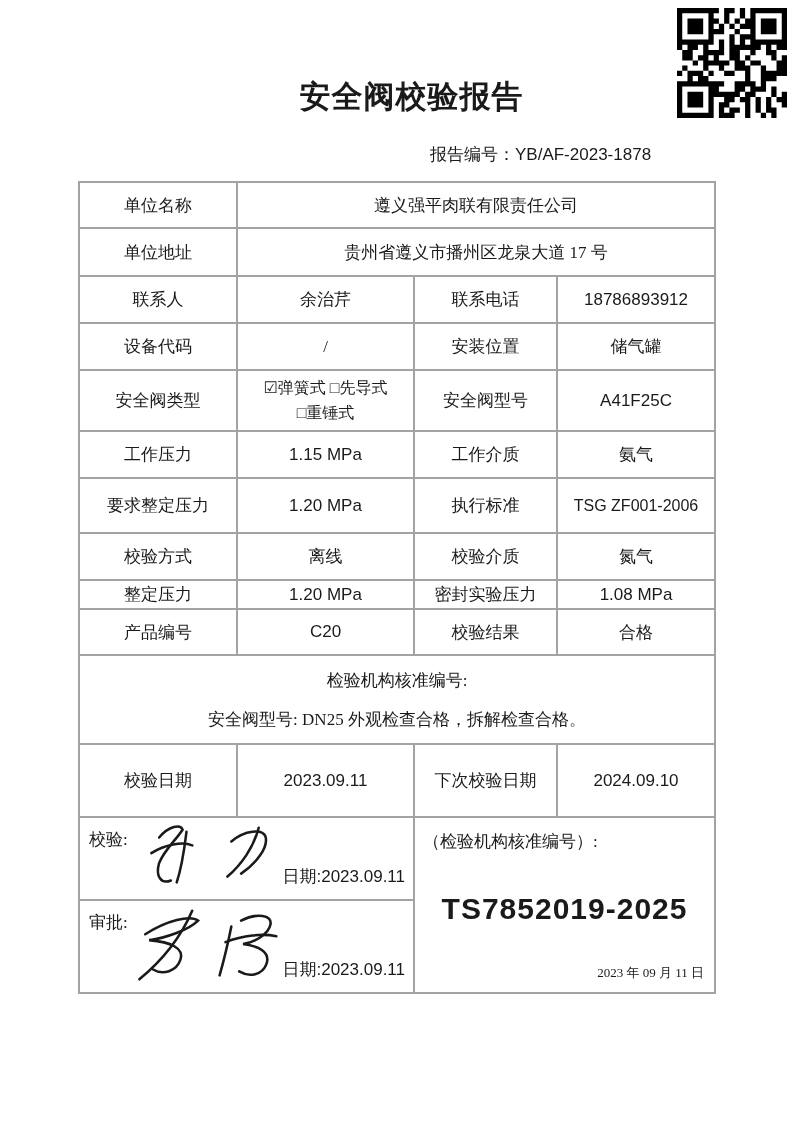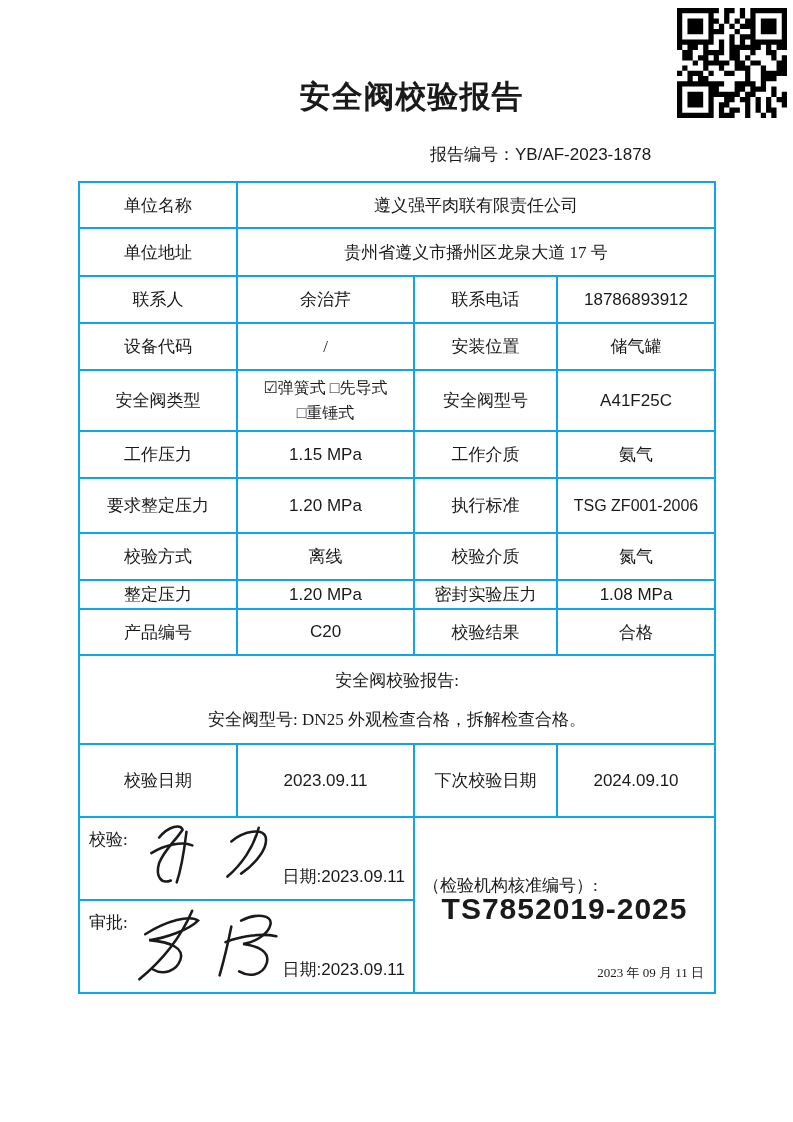--- a/index.html
+++ b/index.html
@@ -19,42 +19,42 @@
     position:absolute;top:143px;left:430px;font-size:17px;white-space:nowrap;
   }
   .num{font-family:"Liberation Sans","DejaVu Sans",sans-serif;}
   .qr{position:absolute;top:8px;left:677px;width:110px;height:110px;}
   table.report{
     position:absolute;left:78px;top:181px;
     width:636px;border-collapse:collapse;table-layout:fixed;
     font-size:17px;
   }
   table.report td{
-    border:2px solid #0ea5e9;
+    border:2px solid #a3a3a3;
     padding:0 4px;
     text-align:center;vertical-align:middle;
     overflow:hidden;
   }
   td.chk{
     text-align:left;padding-left:7px;font-size:16px;line-height:1.55;
   }
   td.note{
     text-align:left;vertical-align:middle;padding:6px 10px;
     font-size:17px;
   }
   td.note p{margin:0;}
   td.note p.first{margin-bottom:16px;}
   td.sig{
     position:relative;text-align:left;vertical-align:top;padding:0;
   }
   .sig-label{position:absolute;top:10px;left:9px;font-size:17px;}
   .sig-date{position:absolute;right:8px;bottom:11px;font-size:17px;white-space:nowrap;}
   .sig-svg{position:absolute;left:0;top:0;width:100%;height:100%;}
   td.org{position:relative;text-align:left;vertical-align:top;padding:0;}
-  .org-label{position:absolute;top:12px;left:8px;font-size:17px;white-space:nowrap;margin-top:44px;}
+  .org-label{position:absolute;top:12px;left:8px;font-size:17px;white-space:nowrap;}
   .org-code{
     position:absolute;top:74px;left:0;width:100%;text-align:center;
     font-family:"Liberation Sans","DejaVu Sans",sans-serif;
     font-size:30px;font-weight:700;letter-spacing:1px;
   }
   .org-date{position:absolute;right:10px;bottom:10px;font-size:13px;white-space:nowrap;}
 </style>
 </head>
 <body>
 
@@ -133,21 +133,21 @@
         <td class="num">1.08 MPa</td>
       </tr>
       <tr style="height:46px">
         <td>产品编号</td>
         <td class="num">C20</td>
         <td>校验结果</td>
         <td>合格</td>
       </tr>
       <tr style="height:89px">
         <td class="note" colspan="4">
-          <p class="first">安全阀校验报告:</p>
+          <p class="first">检验机构核准编号:</p>
           <p>安全阀型号: DN25 外观检查合格，拆解检查合格。</p>
         </td>
       </tr>
       <tr style="height:73px">
         <td>校验日期</td>
         <td class="num">2023.09.11</td>
         <td>下次校验日期</td>
         <td class="num">2024.09.10</td>
       </tr>
       <tr style="height:83px">

